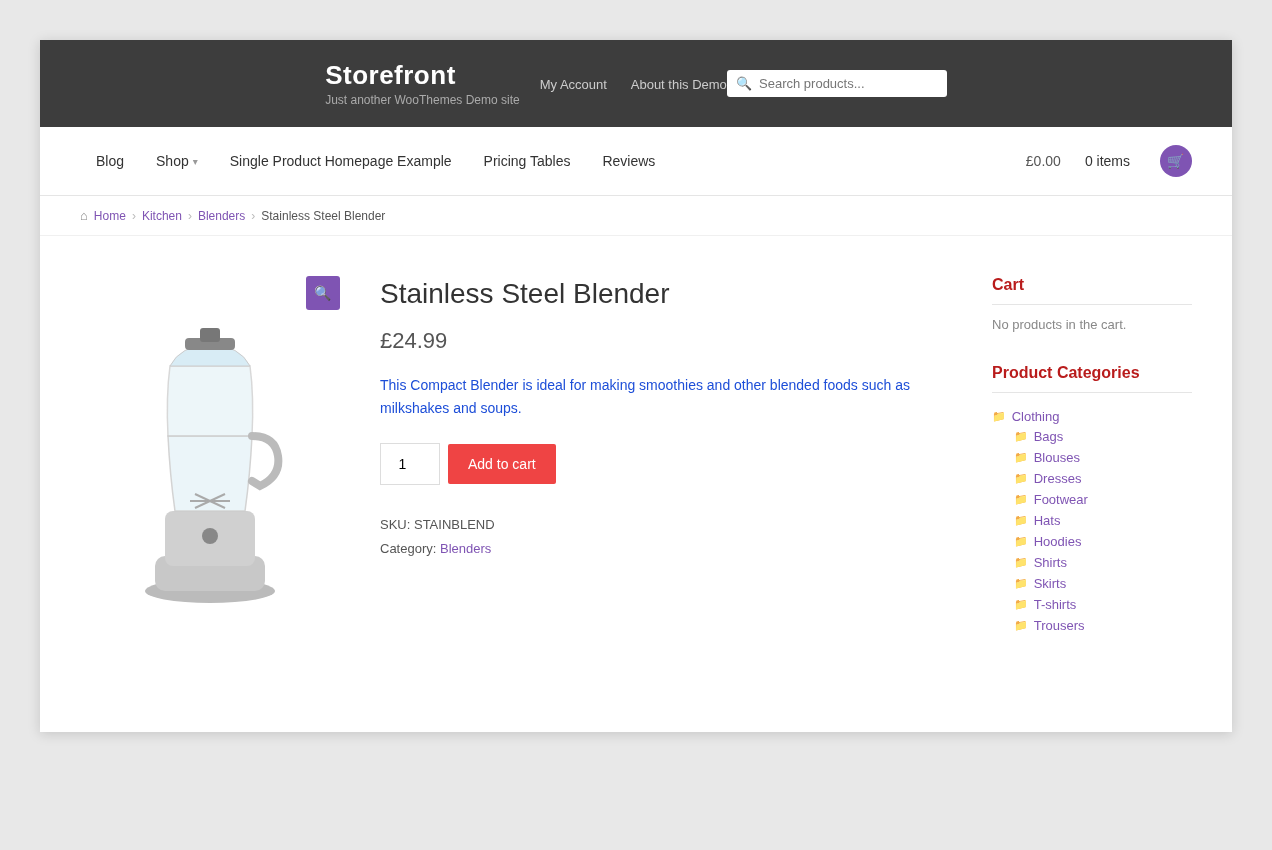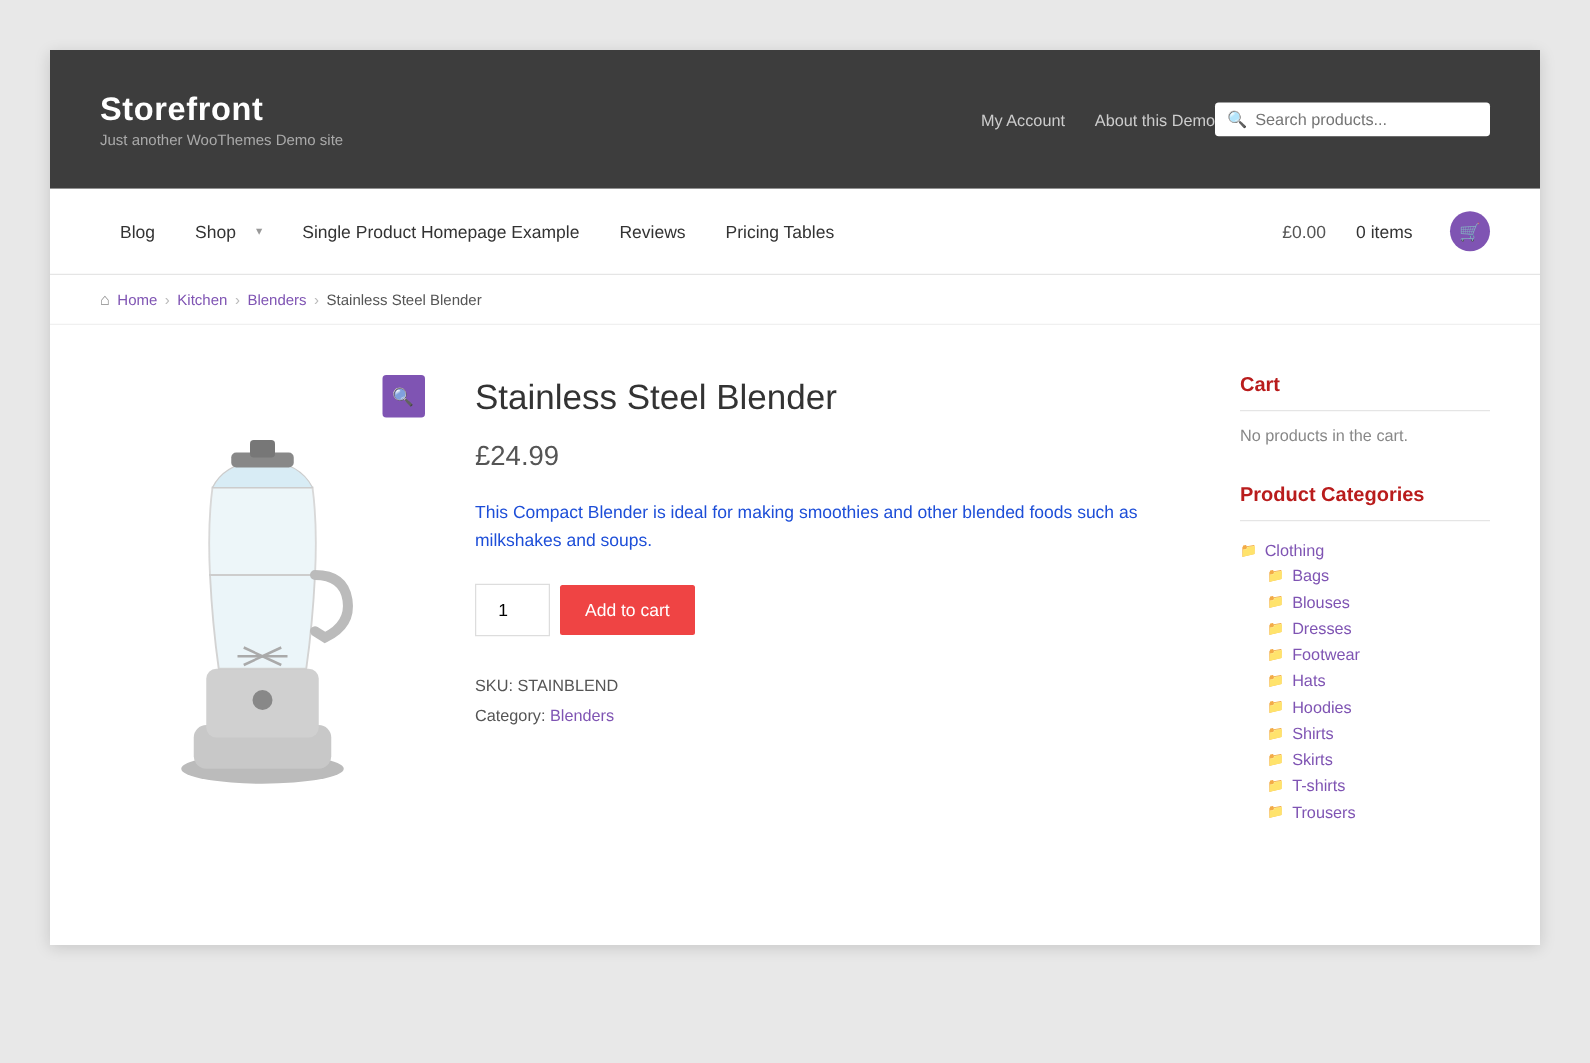--- a/index.html
+++ b/index.html
@@ -8,24 +8,24 @@
     .outer-wrapper {
       max-width: 1192px;
       margin: 40px auto;
       background: #fff;
       box-shadow: 0 2px 12px rgba(0,0,0,0.15);
     }
 
     
     .site-header {
       background: #3d3d3d;
-      padding: 32px 40px;
-      display: flex;
-      align-items: center;
-      justify-content: space-between;
+      padding: 20px 40px;
+      display: flex;
+      align-items: center;
+      justify-content: center;
     }
     .site-branding .site-title {
       color: #fff;
       font-size: 26px;
       font-weight: 700;
       letter-spacing: 0.5px;
     }
     .site-branding .site-description {
       color: #aaa;
       font-size: 12px;
@@ -82,21 +82,21 @@
       display: block;
       padding: 18px 16px;
       color: #333;
       text-decoration: none;
       font-size: 14px;
       font-weight: 500;
     }
     .main-menu li.has-dropdown a {
       display: flex;
       align-items: center;
-      gap: 16px;
+      gap: 4px;
     }
     .chevron-down {
       font-size: 10px;
       color: #999;
     }
     .cart-link {
       display: flex;
       align-items: center;
       gap: 24px;
       color: #333;
@@ -321,24 +321,24 @@
       <li class="has-dropdown">
         <a href="#">
           <span>Shop</span>
           <span class="chevron-down">▾</span>
         </a>
       </li>
       <li>
         <a href="#">Single Product Homepage Example</a>
       </li>
       <li>
-        <a href="#">Reviews</a>
+        <a href="#">Pricing Tables</a>
       </li>
       <li>
-        <a href="#">Pricing Tables</a>
+        <a href="#">Reviews</a>
       </li>
     </ul>
     <a href="#" class="cart-link">
       <span class="cart-amount">£0.00</span>
       <span>0 items</span>
       <span class="cart-icon-wrap">🛒</span>
     </a>
   </nav>
 
   <div class="breadcrumb-wrap">

